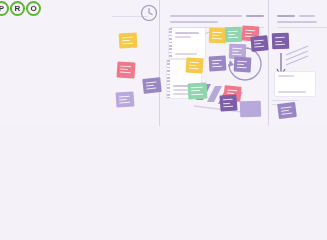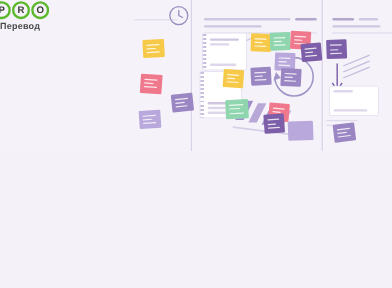--- a/index.html
+++ b/index.html
@@ -66,21 +66,20 @@
       <div class="lc">
         <span>P</span>
       </div>
       <div class="lc">
         <span>R</span>
       </div>
       <div class="lc">
         <span>O</span>
       </div>
     </div>
-    <div class="logo-word">Перевод</div>
   </div>
 
   <div class="board">
 
     <div class="divider" style="left:47px;"></div>
     <div class="divider" style="left:156px;"></div>
 
     <div class="hdr-line" style="left:58px;top:15px;width:72px;"></div>
     <div class="hdr-line dark" style="left:134px;top:15px;width:18px;"></div>
     <div class="hdr-line" style="left:58px;top:21px;width:48px;"></div>

